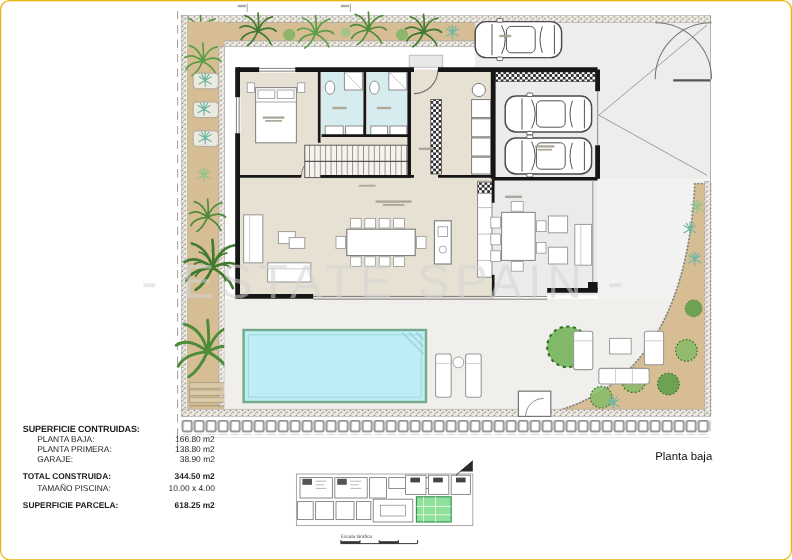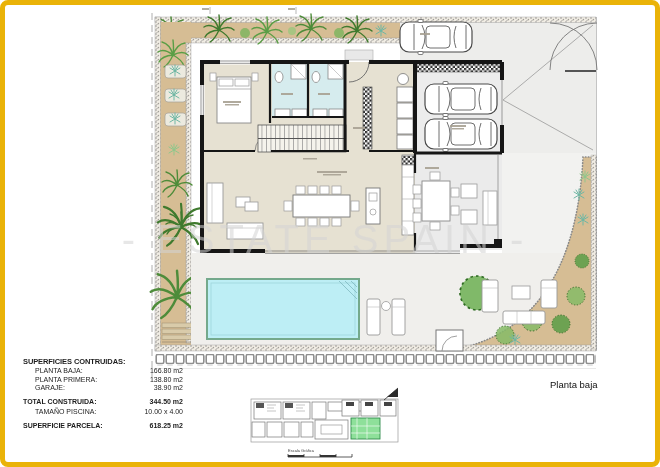--- a/index.html
+++ b/index.html
@@ -1,19 +1,19 @@
 <!DOCTYPE html>
 <html><head>
 <meta charset="utf-8">
 <style>
   html,body{margin:0;padding:0;background:#fff;}
   .page{
     position:relative;width:660px;height:467px;background:#fff;
     font-family:"Liberation Sans",sans-serif;overflow:hidden;
-    border:5px solid #eab308;border-radius:8px;box-sizing:border-box;
+    border:1px solid #eab308;border-radius:8px;box-sizing:border-box;
   }
   .plan-svg{position:absolute;left:0;top:0;z-index:1;}
   .watermark{
     position:absolute;left:70px;top:212px;width:500px;z-index:5;
     text-align:center;font-size:40px;letter-spacing:5px;color:#d4d4d4;opacity:.55;
     white-space:nowrap;pointer-events:none;
   }
   .titleblock{position:absolute;left:18px;top:348px;width:160px;z-index:6;color:#1c1c1c;}
   .tb-title{font-size:12.5px;font-weight:bold;letter-spacing:.2px;}
   .tb-sub{font-size:7.5px;font-weight:bold;margin-top:4px;letter-spacing:-.1px;}
@@ -398,21 +398,21 @@
     <line x1="331" y1="449" x2="331" y2="452" stroke="#333" stroke-width="0.8"></line>
     <line x1="347" y1="449" x2="347" y2="452" stroke="#333" stroke-width="0.8"></line>
     <rect x="283" y="450" width="16" height="2" fill="#333"></rect>
     <rect x="315" y="450" width="16" height="2" fill="#333"></rect>
   </g>
 </svg>
 
 <div class="watermark">- ESTATE SPAIN -</div>
 
 <div class="titleblock">
-  <div class="tb-sub">SUPERFICIES CONTRUIDAS:</div>
+  <div class="tb-sub">SUPERFICIE CONTRUIDAS:</div>
   <div class="tb-row indent">
     <span class="lbl">PLANTA BAJA:</span>
     <span class="val">166.80 m2</span>
   </div>
   <div class="tb-row indent">
     <span class="lbl">PLANTA PRIMERA:</span>
     <span class="val">138.80 m2</span>
   </div>
   <div class="tb-row indent">
     <span class="lbl">GARAJE:</span>

